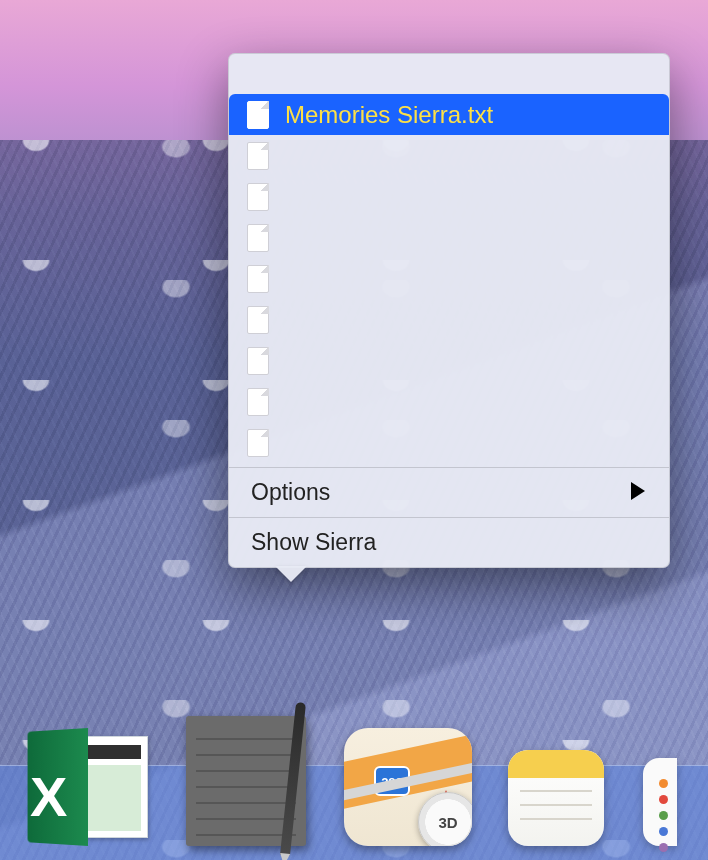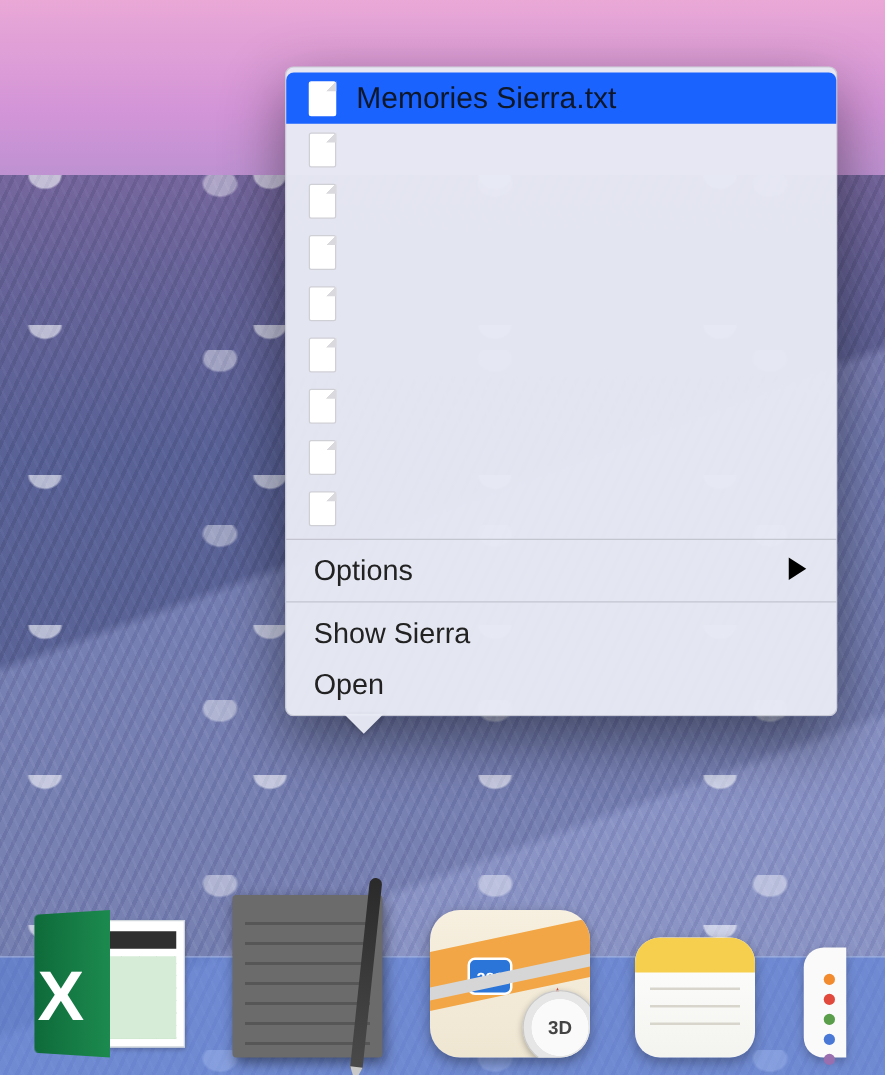--- a/index.html
+++ b/index.html
@@ -76,21 +76,21 @@
     .reminders span{display:block;width:9px;height:9px;border-radius:50%;margin:7px 0;}
 
     
     .popover{position:absolute;left:228px;top:53px;width:442px;background:rgba(231,233,244,.97);border:1px solid rgba(0,0,0,.12);border-radius:7px;box-shadow:0 18px 50px rgba(0,0,0,.45);} 
     .popover::after{content:"";position:absolute;bottom:-15px;left:46px;width:0;height:0;border-left:16px solid transparent;border-right:16px solid transparent;border-top:16px solid rgba(231,233,244,.97);filter:drop-shadow(0 2px 2px rgba(0,0,0,.2));}
     .menu-section{padding:4px 0;}
     .sep{height:1px;background:rgba(0,0,0,.14);margin:0;}
     .menu-row{display:flex;align-items:center;height:41px;padding:0 24px 0 22px;font-size:23px;color:#222;cursor:default;}
     .menu-row .arrow{margin-left:auto;}
     .recent-row{display:flex;align-items:center;height:41px;padding:0 18px;font-size:24px;color:#222;}
-    .recent-row.selected{background:#1a63ff;color:#0f172a;border-radius:6px 6px 0 0;}
+    .recent-row.selected{background:#1a63ff;color:#fde047;border-radius:6px 6px 0 0;margin-top:36px;}
     .file-ico{width:22px;height:28px;background:#fff;border:1px solid #cfcfd6;border-radius:2px;margin-right:16px;position:relative;flex:0 0 auto;}
     .file-ico::after{content:"";position:absolute;right:-1px;top:-1px;width:8px;height:8px;background:linear-gradient(135deg,transparent 49%,#d9d9de 50%);}    
     .recent-row.selected .file-ico{border-color:#fff;}
     .triangle-right{width:0;height:0;border-top:9px solid transparent;border-bottom:9px solid transparent;border-left:14px solid #000;display:inline-block;}
   </style>
 </head>
 <body>
 
 <div class="mountains"></div>
 
@@ -178,17 +178,14 @@
     <div class="menu-row">
       <span>Options</span>
       <span class="arrow"><span class="triangle-right"></span></span>
     </div>
   </div>
   <div class="sep"></div>
   <div class="menu-section">
     <div class="menu-row">
       <span>Show Sierra</span>
     </div>
-    <div class="menu-row">
-      <span>Open</span>
-    </div>
   </div>
 </div>
 
 </body></html>

